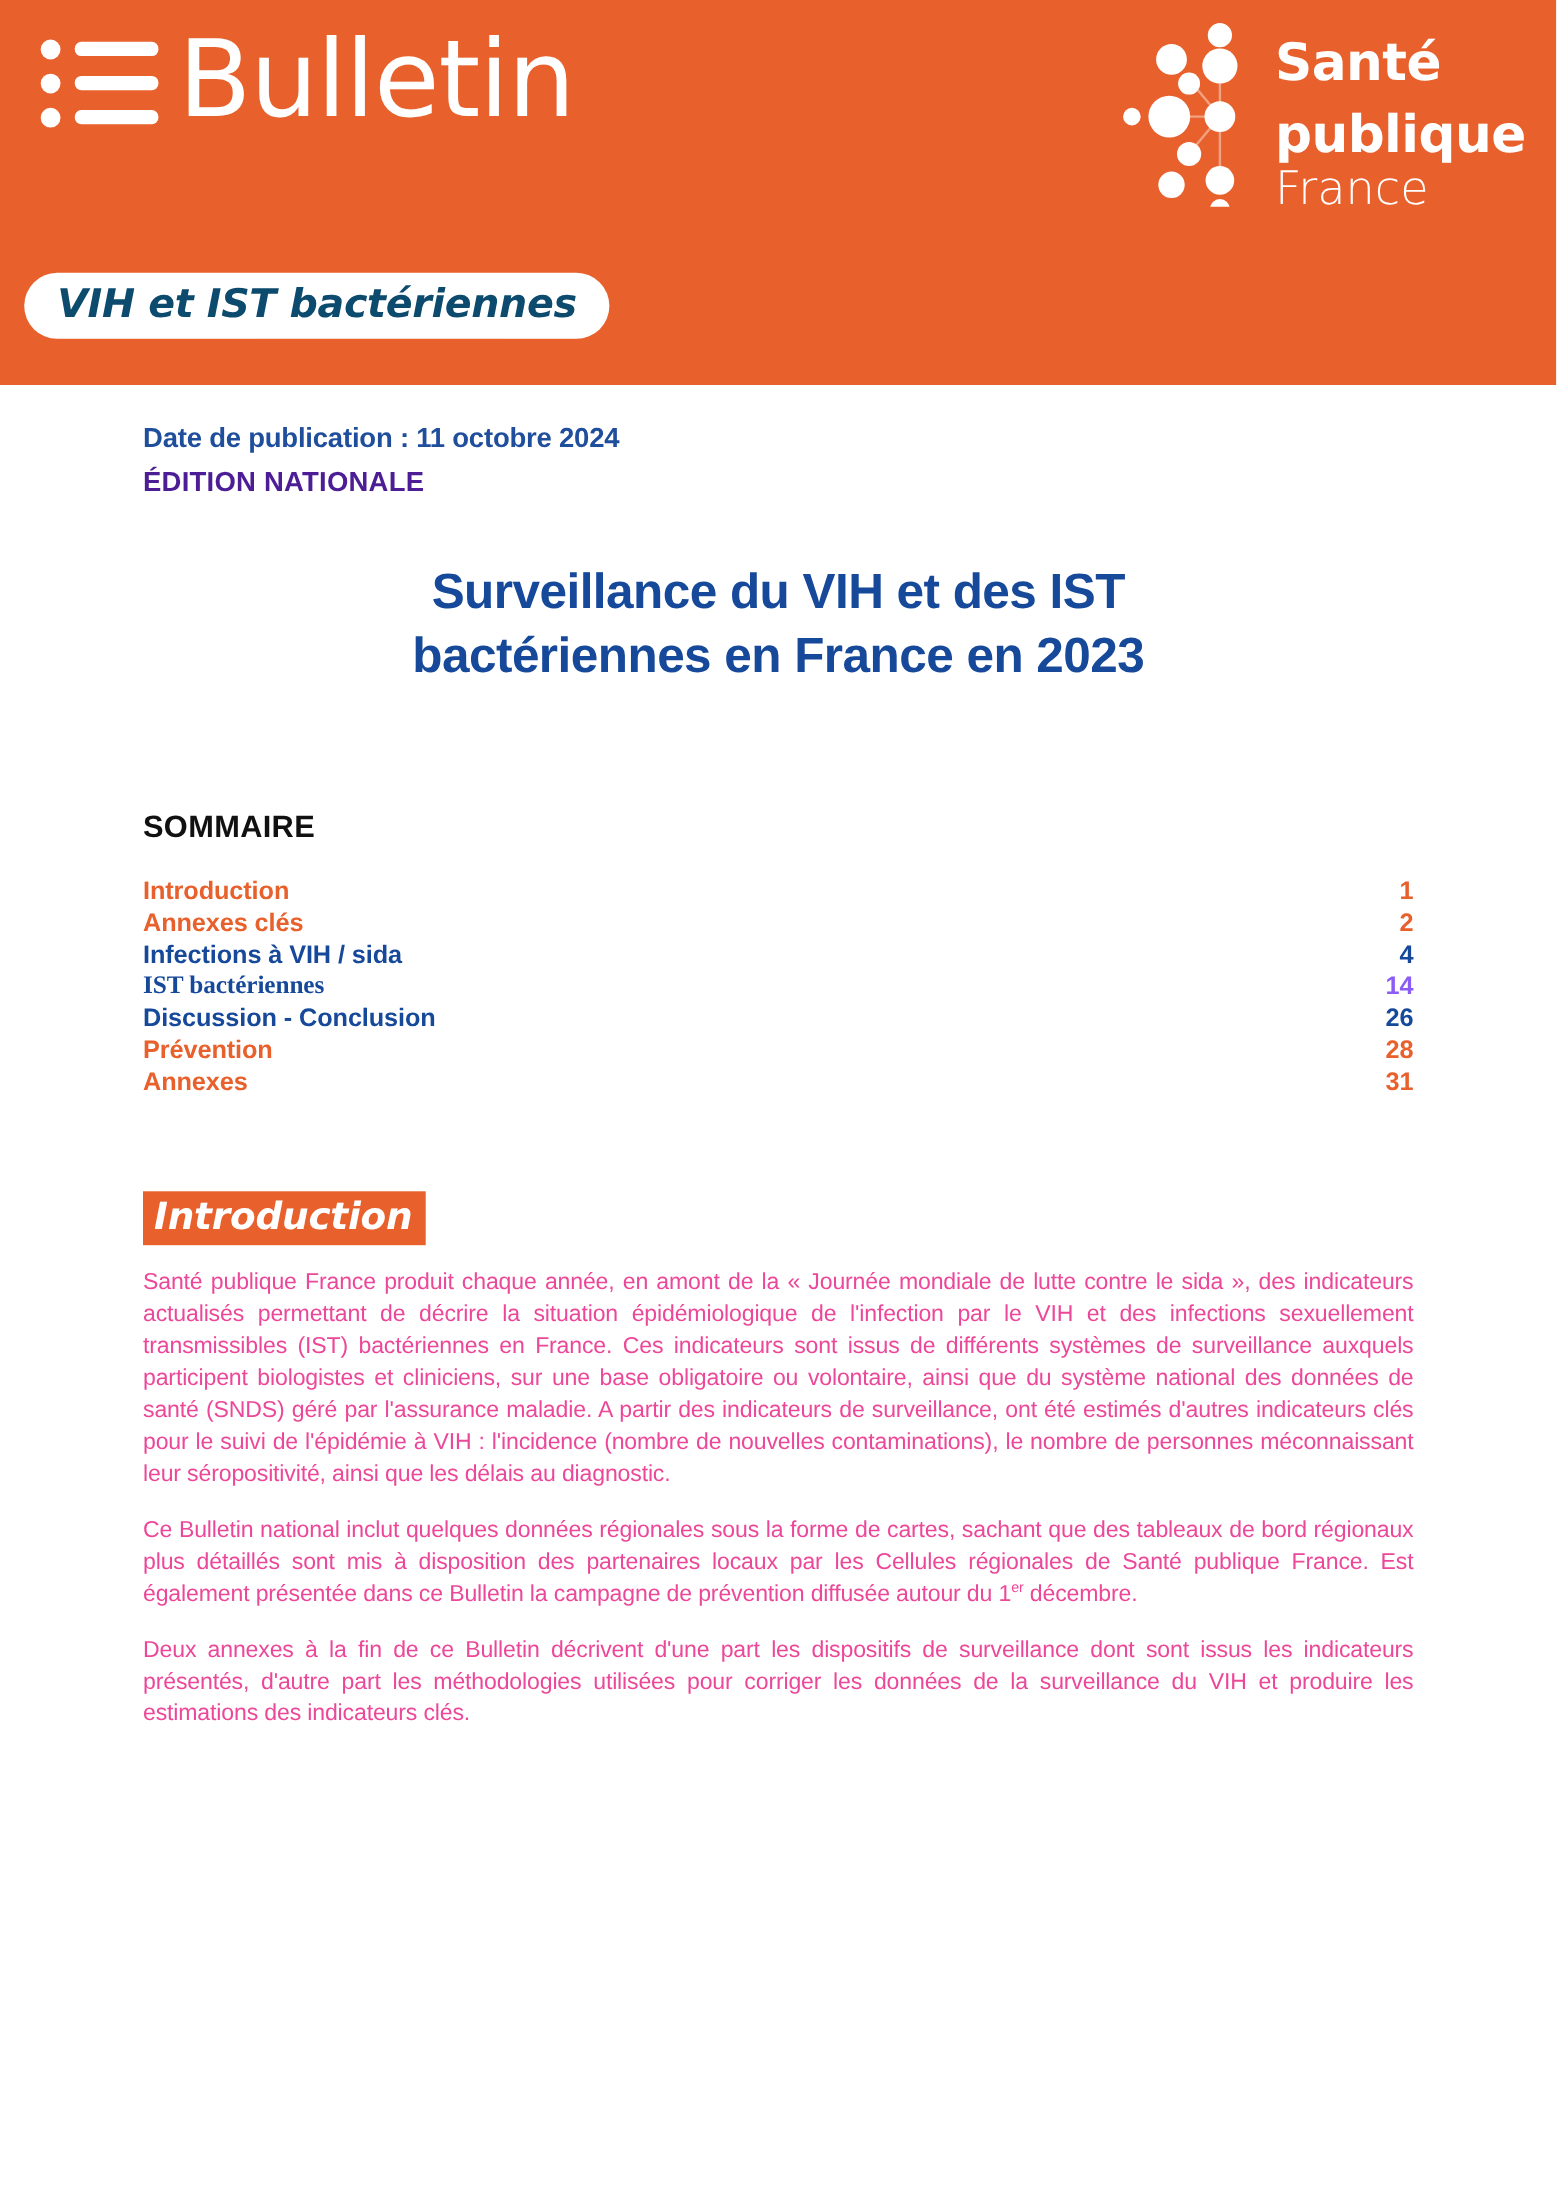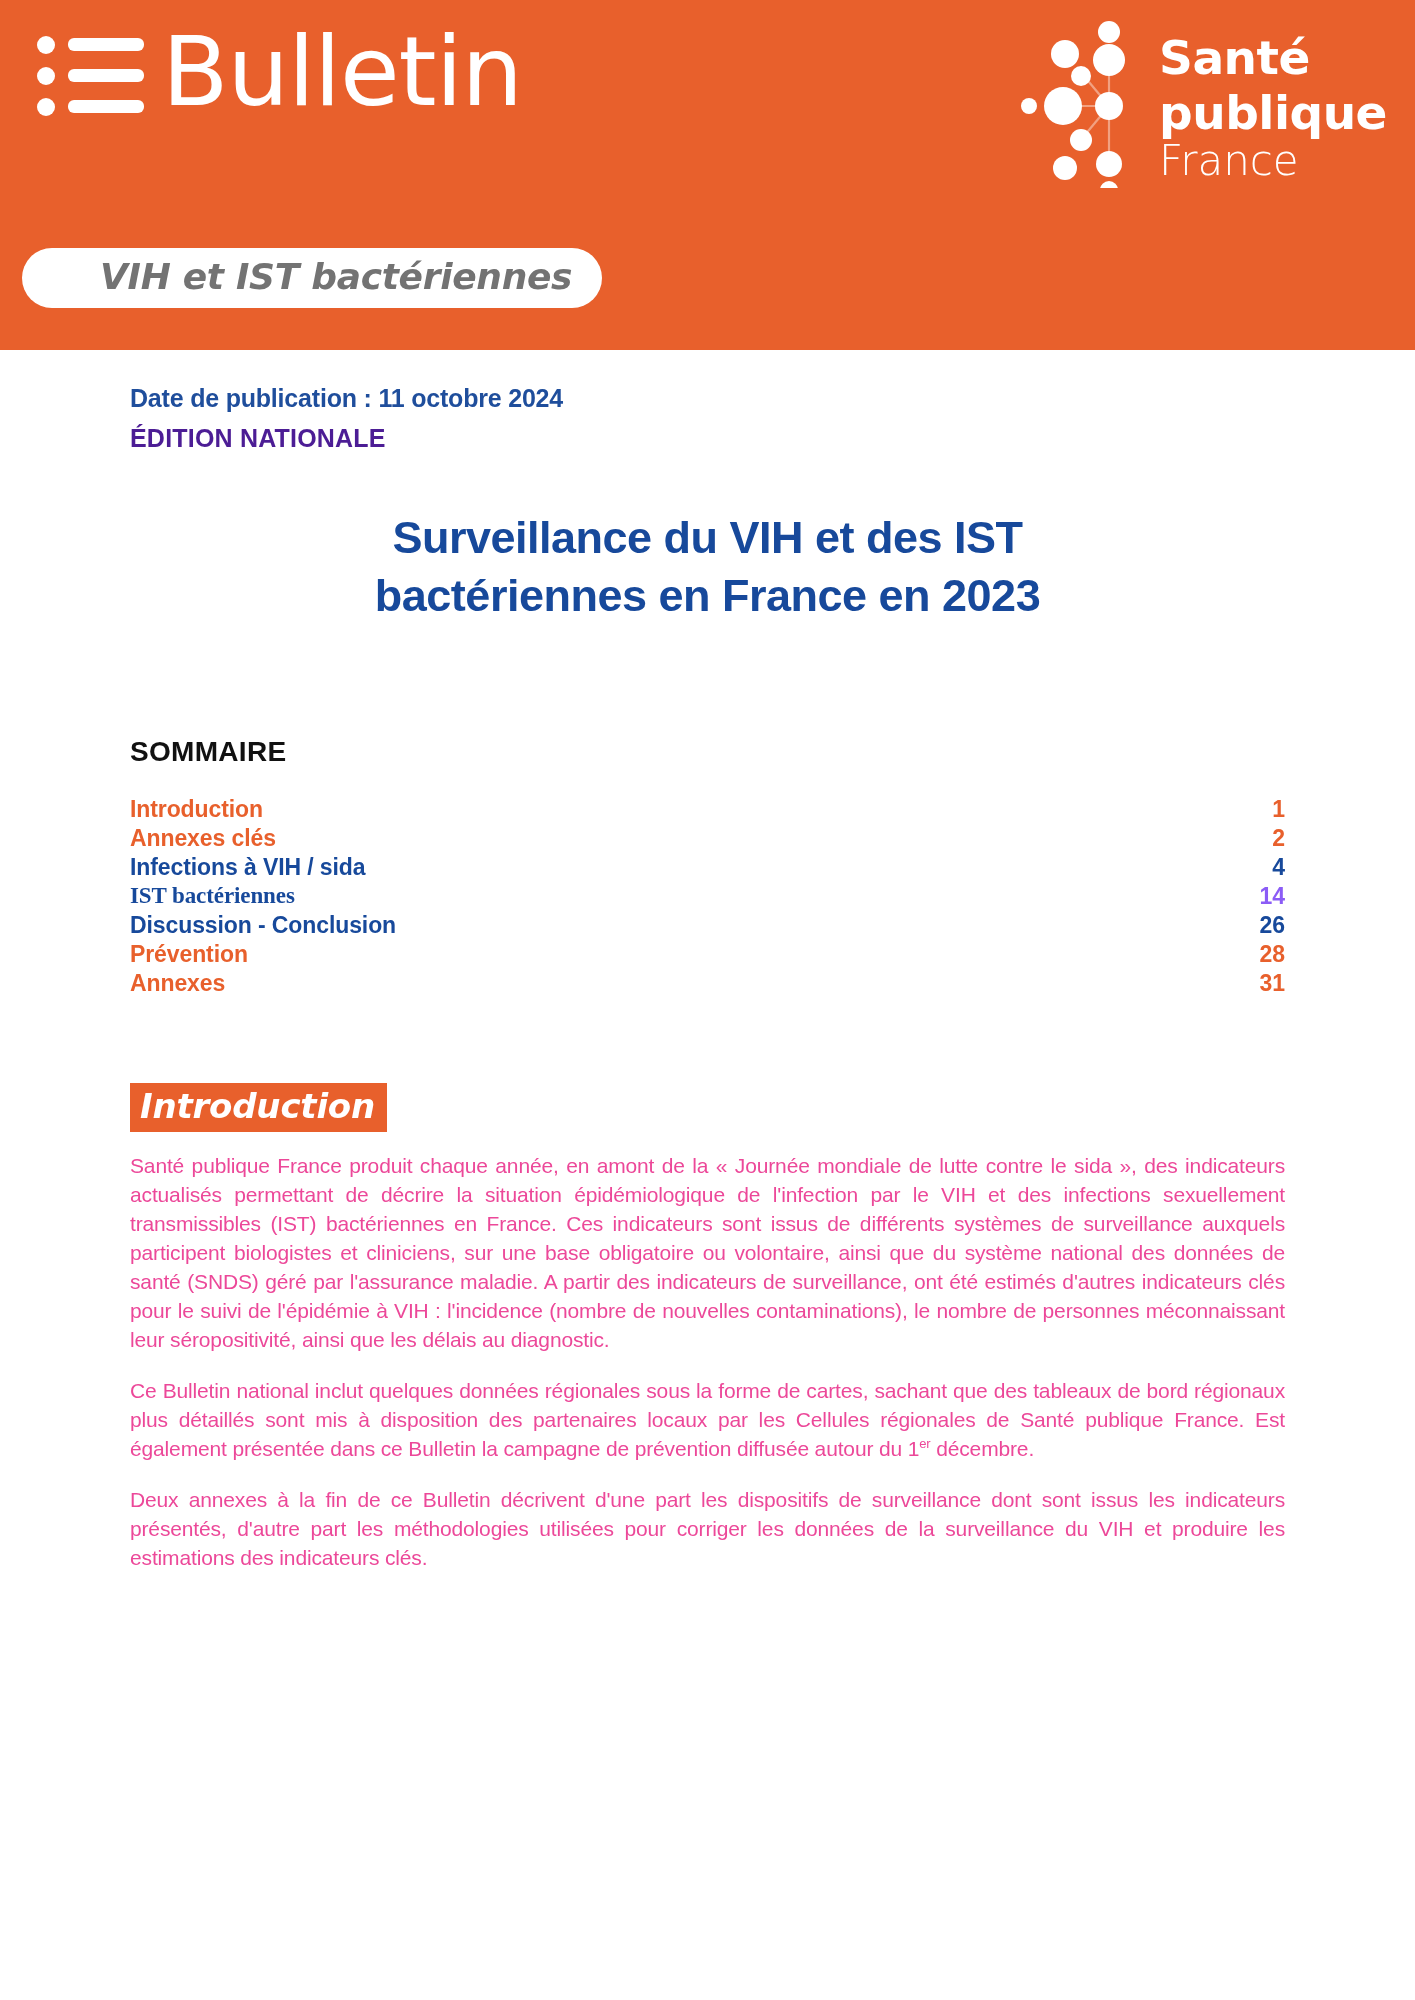--- a/index.html
+++ b/index.html
@@ -69,21 +69,21 @@
     color: #ffffff;
     line-height: 1.0;
     padding-top: 16px;
   }
   .spf-line1, .spf-line2 {
     font-size: 47px;
     font-weight: 700;
     letter-spacing: -0.5px;
     font-family: "DejaVu Sans", sans-serif;
   }
-  .spf-line2 { margin-top: 8px; }
+  .spf-line2 { margin-top: 18px; }
   .spf-line3 {
     font-size: 42px;
     font-weight: 300;
     margin-top: 4px;
     letter-spacing: 0px;
     font-family: "DejaVu Sans", sans-serif;
   }
 
   
   .topic-badge {
@@ -91,27 +91,26 @@
     left: 22px;
     top: 248px;
     background: #ffffff;
     border-radius: 34px;
     padding: 10px 30px 14px 30px;
     height: 60px;
     display: flex;
     align-items: center;
   }
   .topic-badge span {
-    color: #737373;
+    color: #0c4a6e;
     font-size: 36px;
     font-weight: 700;
     font-style: italic;
     letter-spacing: -0.3px;
     font-family: "DejaVu Sans", sans-serif;
-    margin-left: 48px;
   }
 
   
   .body-area {
     position: relative;
     padding: 0 130px 0 130px;
   }
 
   .pubdate {
     margin-top: 34px;

